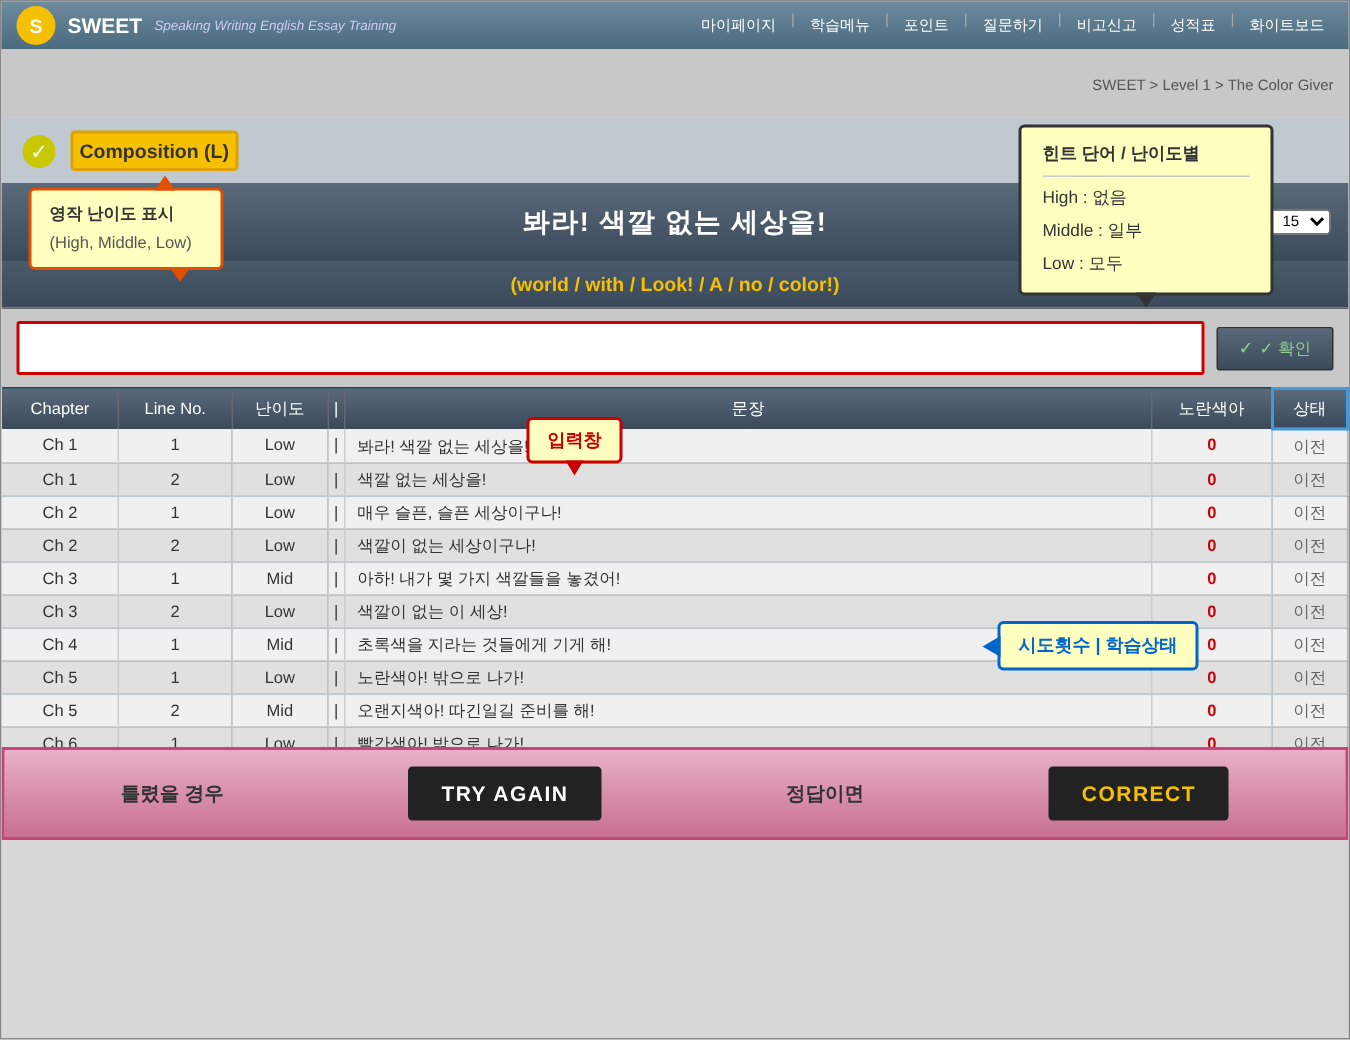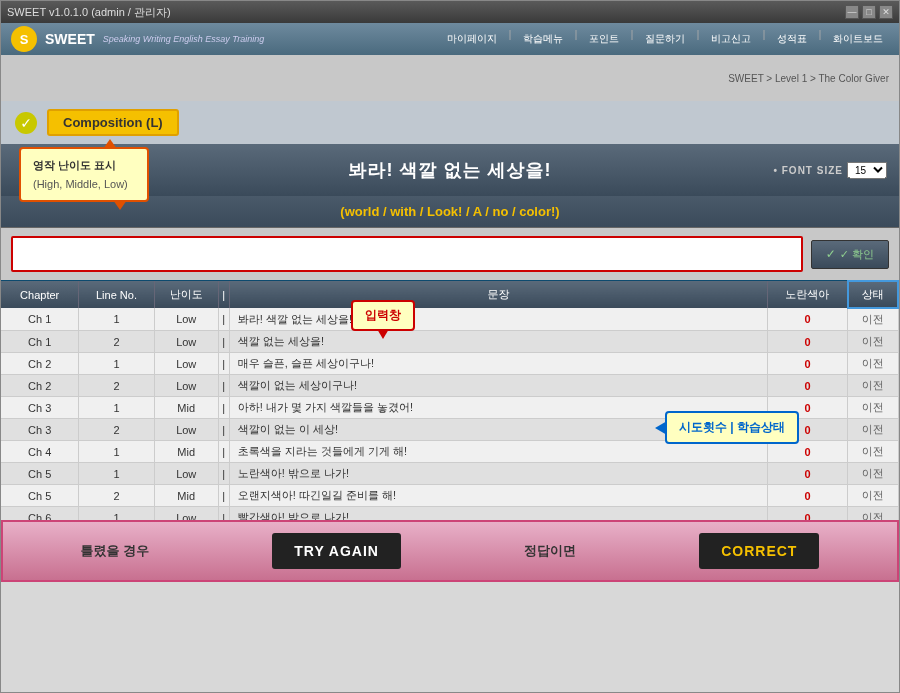--- a/index.html
+++ b/index.html
@@ -213,46 +213,37 @@
       position: absolute;
       top: 0; left: 0; right: 0; bottom: 0;
       pointer-events: none;
       z-index: 20;
     }
     
     #nav-buttons {
       display: flex;
       gap: 4px;
       margin-left: auto;
-      font-family: Liberation Mono, monospace;
     }
     .nav-item {
       color: #fff;
       font-size: 10px;
       padding: 2px 6px;
       cursor: pointer;
     }
     .nav-sep {
       color: #aaa;
       font-size: 10px;
     }
   </style>
 </head>
 <body>
 
 <div id="app-window">
 
-  <div id="title-bar">
-    <span>SWEET v1.0.1.0 (admin / 관리자)</span>
-    <div id="title-bar-controls">
-      <div class="title-btn">—</div>
-      <div class="title-btn">□</div>
-      <div class="title-btn">✕</div>
-    </div>
-  </div>
 
   <div id="top-nav">
     <div style="width:26px;height:26px;background:#f5c000;border-radius:50%;display:flex;align-items:center;justify-content:center;color:#fff;font-weight:bold;font-size:13px;">S</div>
     <span style="color:#fff;font-weight:bold;font-size:14px;">SWEET</span>
     <span style="color:#cce;font-size:9px;font-style:italic;">Speaking Writing English Essay Training</span>
     <div id="nav-buttons">
       <span class="nav-item">마이페이지</span>
       <span class="nav-sep">|</span>
       <span class="nav-item">학습메뉴</span>
       <span class="nav-sep">|</span>
@@ -271,21 +262,21 @@
   <div id="main-content">
 
     <div style="background:#c8c8c8;padding:16px 10px;text-align:right;">
       <span style="font-size:10px;color:#555;">SWEET &gt; Level 1 &gt; The Color Giver</span>
     </div>
 
     <div id="comp-area" style="background:#c0c8d0;padding:8px 14px;display:flex;align-items:center;gap:10px;position:relative;min-height:42px;">
       <div style="width:22px;height:22px;background:#c8c800;border-radius:50%;display:flex;align-items:center;justify-content:center;">
         <span style="color:#fff;font-size:14px;">✓</span>
       </div>
-      <div id="comp-label" style="background:#f5c000;border:2px solid #e0a000;padding:4px 14px;font-weight:bold;font-size:13px;color:#333;border-radius:3px;">Composition (L)</div>
+      <div id="comp-label" style="background:#f5c000;border:2px solid #e0a000;padding:4px 4px;font-weight:bold;font-size:13px;color:#333;border-radius:3px;">Composition (L)</div>
     </div>
 
     <div id="sentence-header" style="background:linear-gradient(to bottom,#5a6a7a,#3a4a5a);padding:14px 20px;text-align:center;color:#fff;font-size:18px;font-weight:bold;position:relative;">
       <span>봐라! 색깔 없는 세상을!</span>
       <div id="font-size-ctrl" style="position:absolute;right:12px;top:50%;transform:translateY(-50%);display:flex;align-items:center;gap:4px;font-size:10px;color:#ccc;">
         <span>• FONT SIZE</span>
         <select style="font-size:10px;padding:1px 3px;">
           <option>15</option>
           <option>12</option>
           <option>18</option>
@@ -425,28 +416,36 @@
 
       <div style="position:absolute;left:18px;top:92px;background:#ffffc0;border:2px solid #e05000;border-radius:4px;padding:7px 12px;font-size:11px;line-height:1.7;color:#333;min-width:130px;">
         <div style="font-weight:bold;color:#333;">영작 난이도 표시</div>
         <div style="color:#555;">(High, Middle, Low)</div>
 
         <div style="position:absolute;top:-10px;right:30px;width:0;height:0;border-left:7px solid transparent;border-right:7px solid transparent;border-bottom:10px solid #e05000;"></div>
 
         <div style="position:absolute;bottom:-10px;right:20px;width:0;height:0;border-left:7px solid transparent;border-right:7px solid transparent;border-top:10px solid #e05000;"></div>
       </div>
 
+      <div style="position:absolute;top:50px;right:50px;background:#ffffc0;border:2px solid #333;border-radius:4px;padding:8px 14px;font-size:11.5px;line-height:1.9;color:#333;min-width:170px;">
+        <div style="font-weight:bold;border-bottom:1px solid #ccc;margin-bottom:4px;padding-bottom:2px;">힌트 단어 / 난이도별</div>
+        <div>High : 없음</div>
+        <div>Middle : 일부</div>
+        <div>Low : 모두</div>
+
+        <div style="position:absolute;bottom:-10px;left:50%;transform:translateX(-50%);width:0;height:0;border-left:7px solid transparent;border-right:7px solid transparent;border-top:10px solid #333;"></div>
+      </div>
 
       <div style="position:absolute;left:350px;top:245px;background:#ffffc0;border:2px solid #cc0000;border-radius:4px;padding:5px 12px;font-size:12px;font-weight:bold;color:#cc0000;">
         <span>입력창</span>
         
         <div style="position:absolute;bottom:-10px;left:50%;transform:translateX(-50%);width:0;height:0;border-left:6px solid transparent;border-right:6px solid transparent;border-top:10px solid #cc0000;"></div>
       </div>
 
-      <div style="position:absolute;right:100px;top:356px;background:#ffffc0;border:2px solid #0066cc;border-radius:4px;padding:6px 12px;font-size:12px;font-weight:bold;color:#0066cc;">
+      <div style="position:absolute;right:100px;top:381px;background:#ffffc0;border:2px solid #0066cc;border-radius:4px;padding:6px 12px;font-size:12px;font-weight:bold;color:#0066cc;">
         <span>시도횟수 | 학습상태</span>
         
         <div style="position:absolute;top:50%;left:-12px;transform:translateY(-50%);width:0;height:0;border-top:7px solid transparent;border-bottom:7px solid transparent;border-right:12px solid #0066cc;"></div>
       </div>
 
     </div>
   </div>
 </div>
 
 </body></html>

